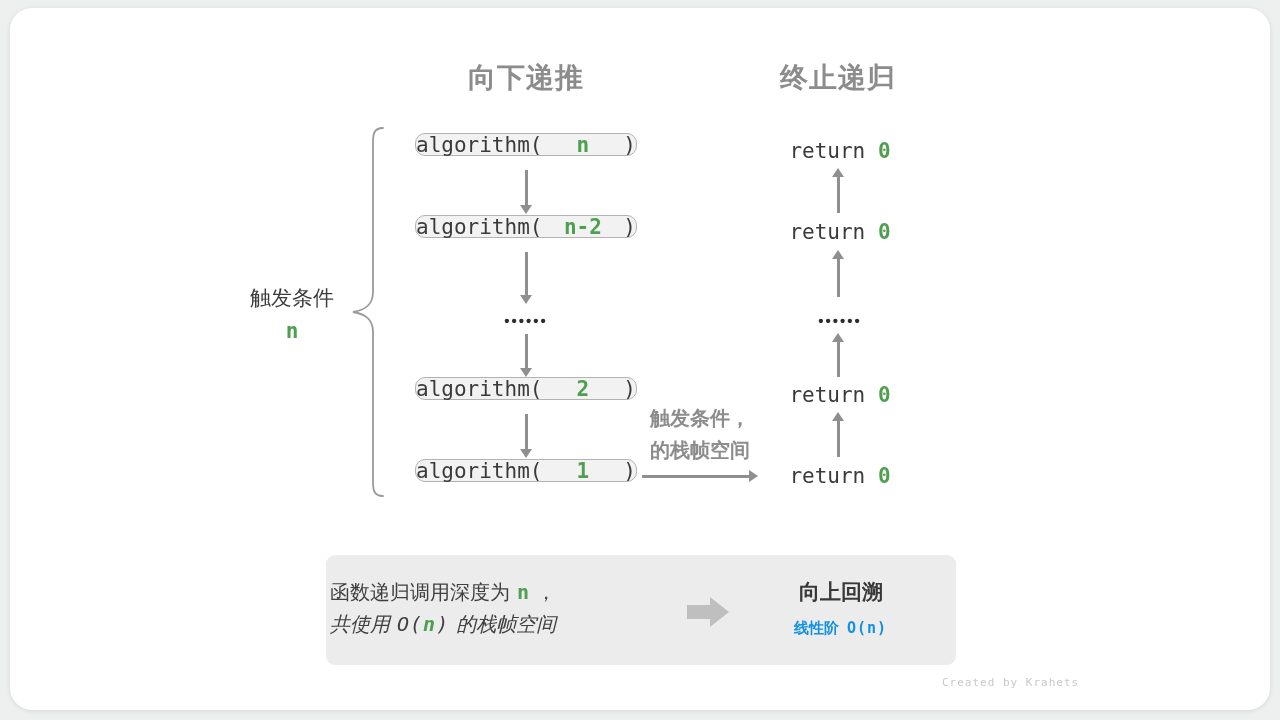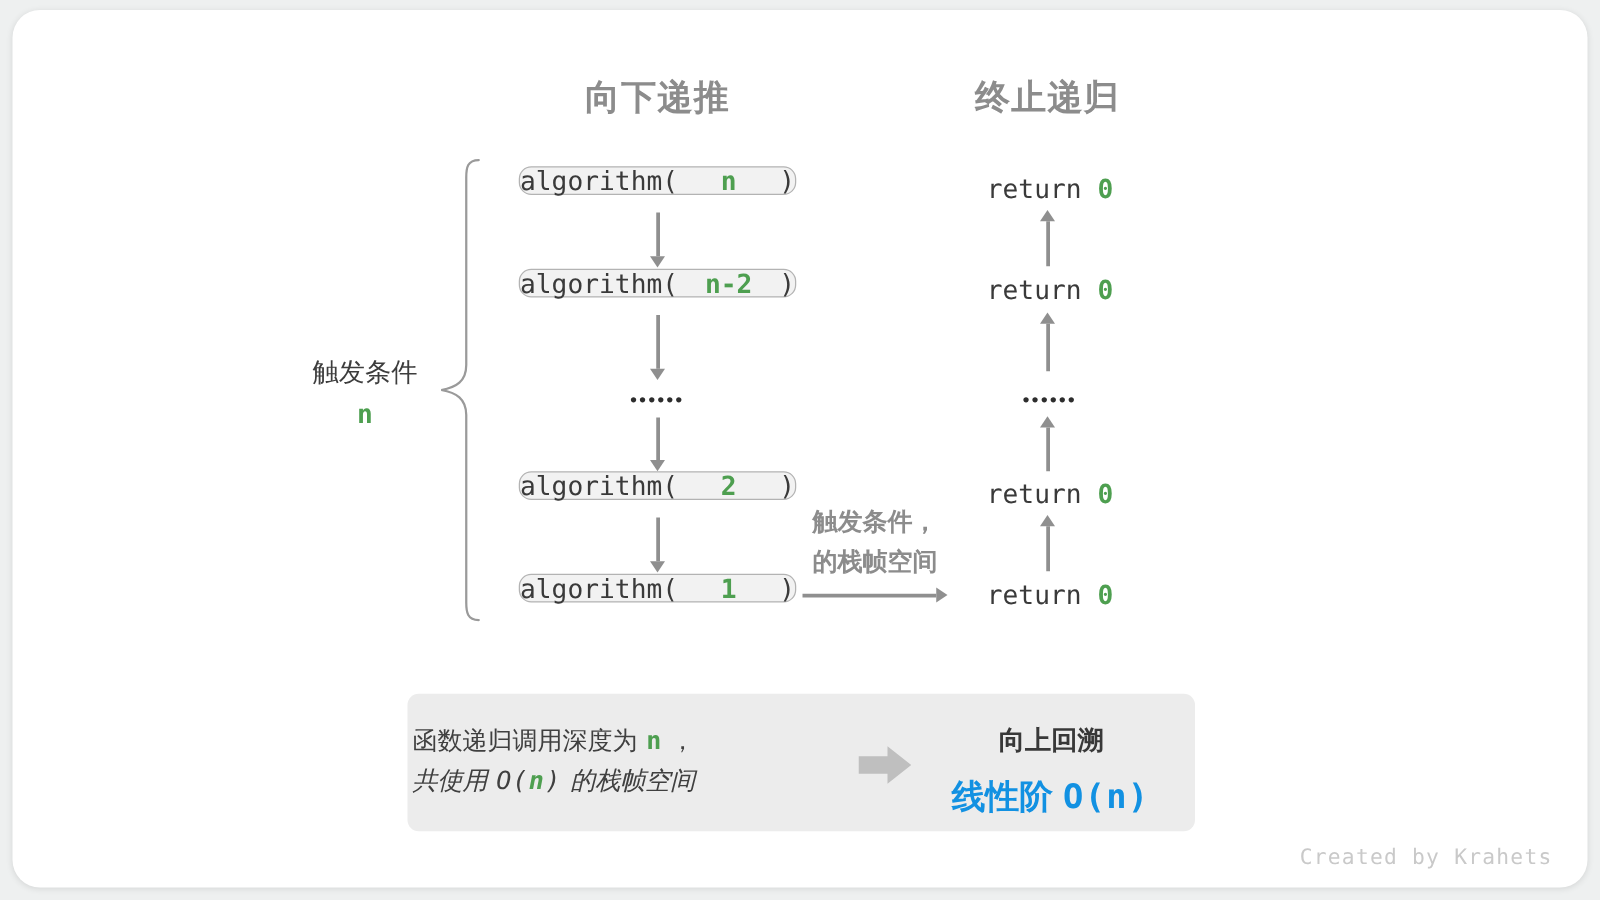--- a/index.html
+++ b/index.html
@@ -56,25 +56,25 @@
   .depth-label{left:222px;width:140px;text-align:center;font-size:21px;color:#3d3d3d;}
   .depth-n{left:222px;width:140px;text-align:center;font-size:21px;}
   .summary-box{
     left:326px;top:555px;width:630px;height:110px;
     background:#ececec;border-radius:9px;
   }
   .sum-left{left:330px;width:360px;text-align:left;font-size:20px;color:#404040;line-height:24px;}
   .sum-left .n-pad{margin:0 7px;font-size:20px;}
   .sum-left .code-pad{margin:0 7px;letter-spacing:1px;}
   .sum-title{left:741px;width:200px;text-align:center;font-size:21px;font-weight:bold;color:#383838;}
-  .sum-result{left:733px;width:215px;text-align:center;font-size:27px;font-weight:bold;}
+  .sum-result{left:733px;width:215px;text-align:center;font-size:15px;font-weight:bold;}
   .sum-result .code-pad{margin-left:8px;letter-spacing:1px;font-weight:bold;}
   .credit{
-    left:942px;top:676px;width:300px;text-align:right;
-    font-size:17px;color:#c9c9c9;letter-spacing:1px;
+    left:942px;top:676px;width:300px;text-align:left;
+    font-size:11px;color:#c9c9c9;letter-spacing:1px;
   }
 </style>
 </head>
 <body>
 
 <div class="card"></div>
 
 <div class="abs hdr" style="left:406px;top:59px;">向下递推</div>
 <div class="abs hdr" style="left:718px;top:59px;">终止递归</div>
 

